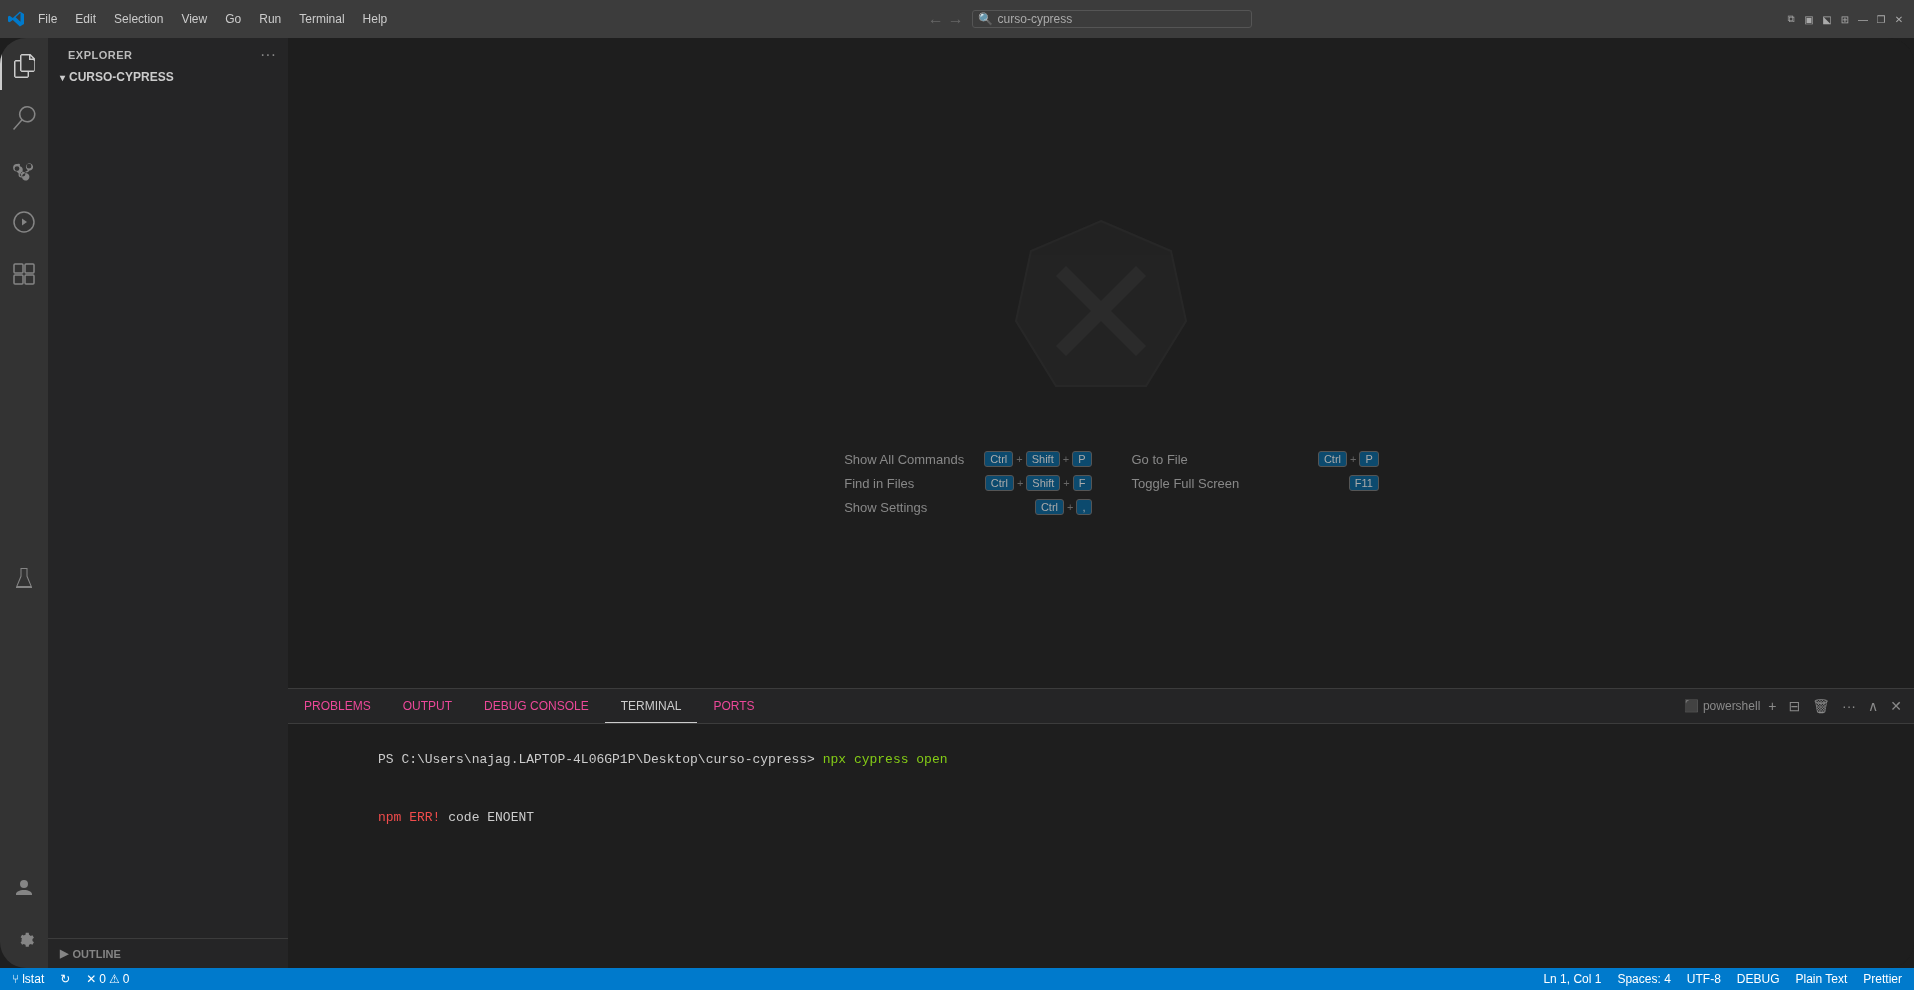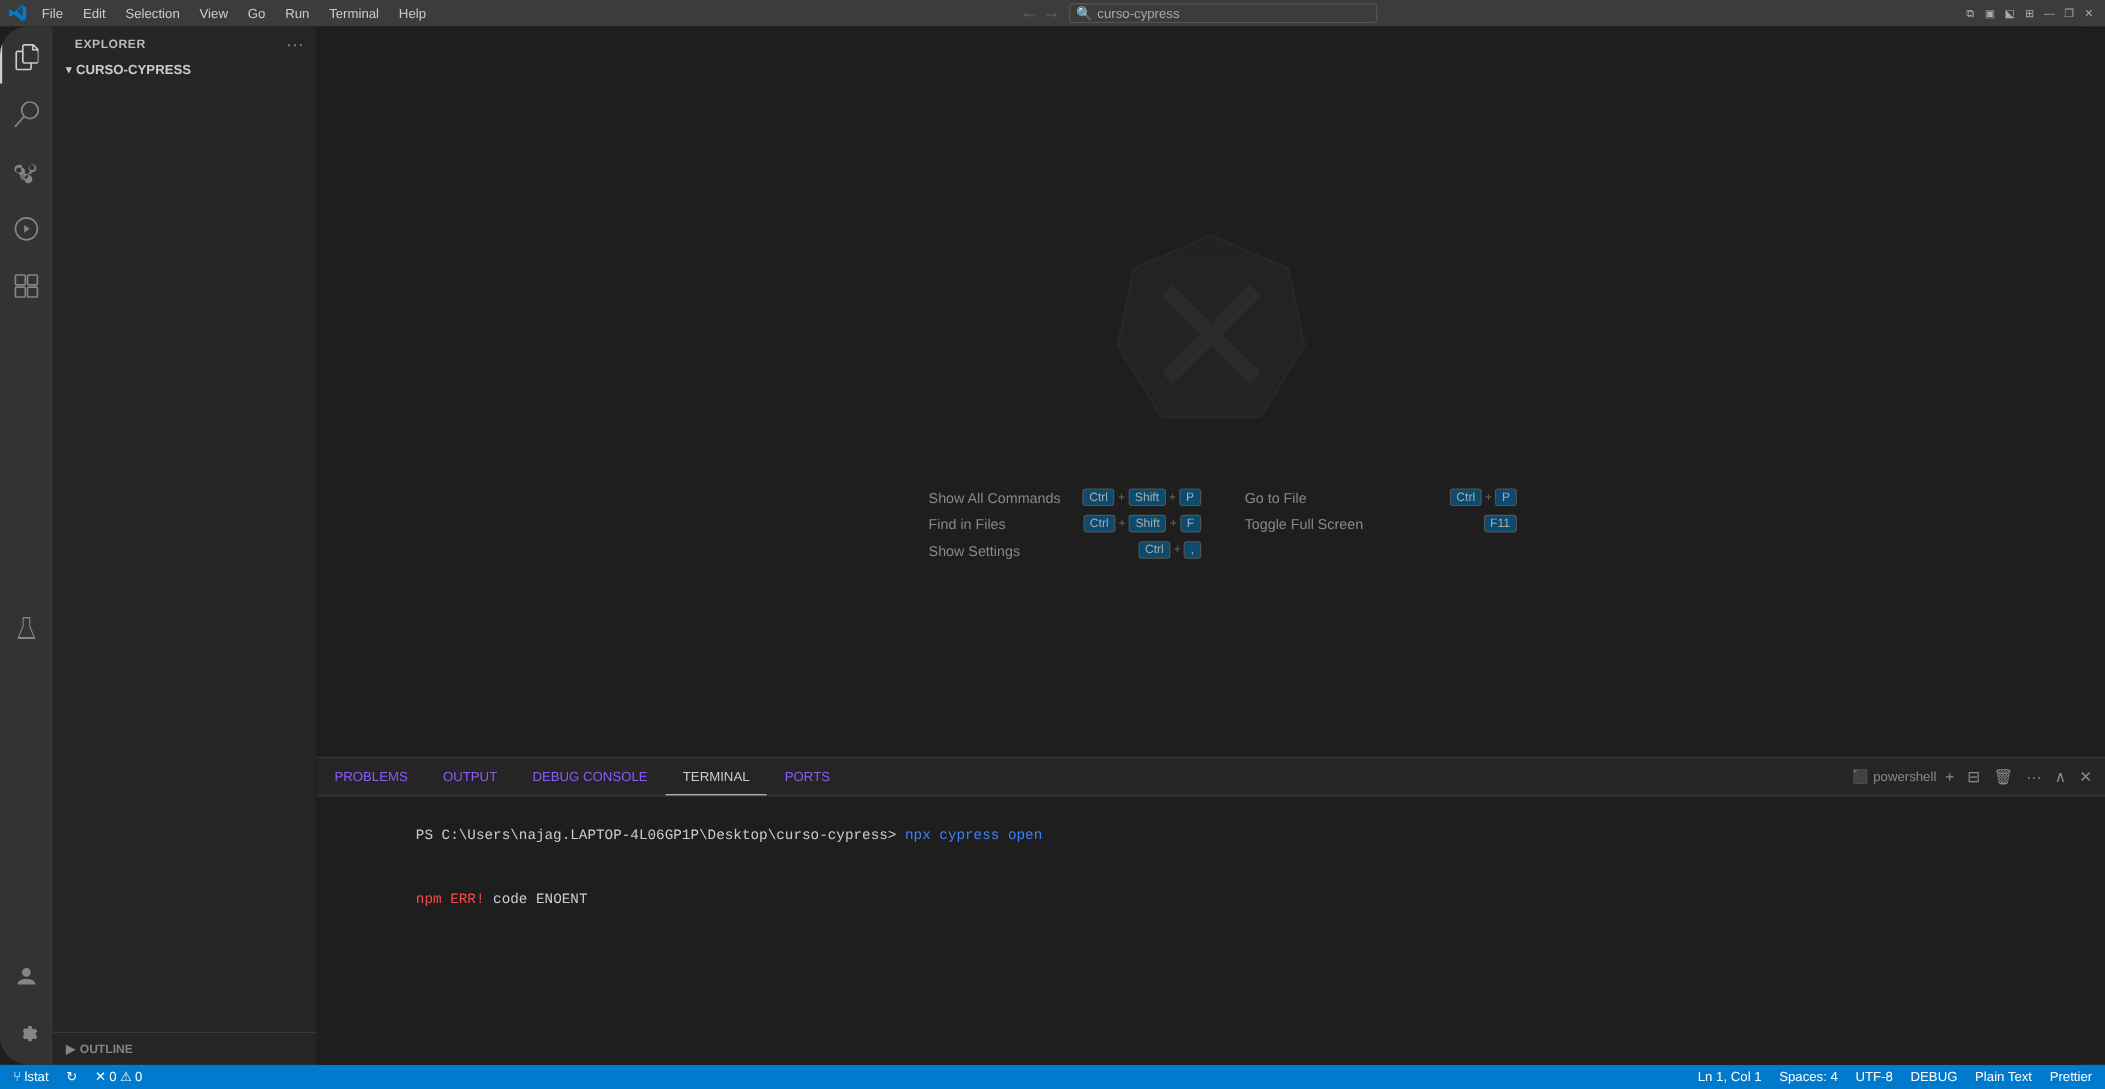--- a/index.html
+++ b/index.html
@@ -10,21 +10,21 @@
       font-size: 13px;
       height: 990px;
       width: 1914px;
       overflow: hidden;
       display: flex;
       flex-direction: column;
     }
 
     
     #titlebar {
-      height: 24px;
+      height: 38px;
       background: #3c3c3c;
       display: flex;
       align-items: center;
       justify-content: space-between;
       padding: 0 8px;
       flex-shrink: 0;
       gap: 16px;
     }
     #titlebar-left {
       display: flex;
@@ -267,21 +267,21 @@
       display: flex;
       align-items: center;
       height: 100%;
     }
     .terminal-tab {
       padding: 0 16px;
       height: 100%;
       display: flex;
       align-items: center;
       font-size: 12px;
-      color: #8b5cf6;
+      color: #ec4899;
       cursor: pointer;
       border-bottom: 1px solid transparent;
       position: relative;
     }
     .terminal-tab.active {
       color: #cccccc;
       border-bottom: 1px solid #cccccc;
     }
     #terminal-controls {
       display: flex;
@@ -308,21 +308,21 @@
     #terminal-content {
       flex: 1;
       padding: 6px 12px;
       font-family: 'Consolas', 'Courier New', monospace;
       font-size: 13px;
       overflow-y: auto;
       line-height: 1.5;
     }
     .term-line { white-space: pre-wrap; word-break: break-all; }
     .term-prompt { color: #cccccc; }
-    .term-cmd { color: #3b82f6; }
+    .term-cmd { color: #84cc16; }
     @keyframes blink {
       50% { opacity: 0; }
     }
     .npm-err { color: #f14c4c; }
     .npm-text { color: #cccccc; }
 
     
     #status-bar {
       height: 22px;
       background: #007acc;

